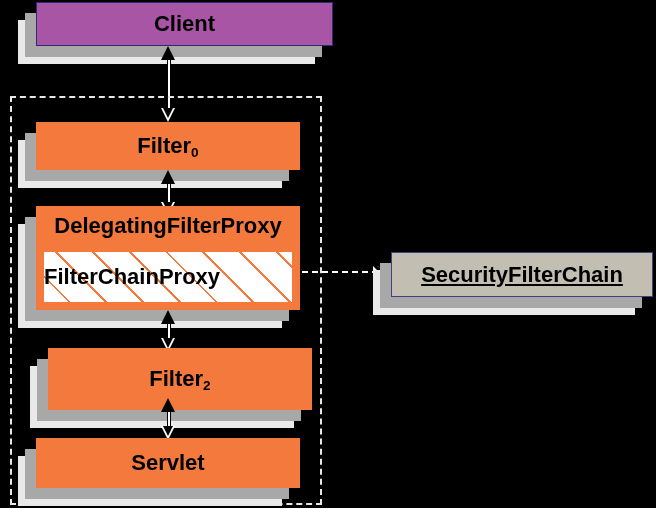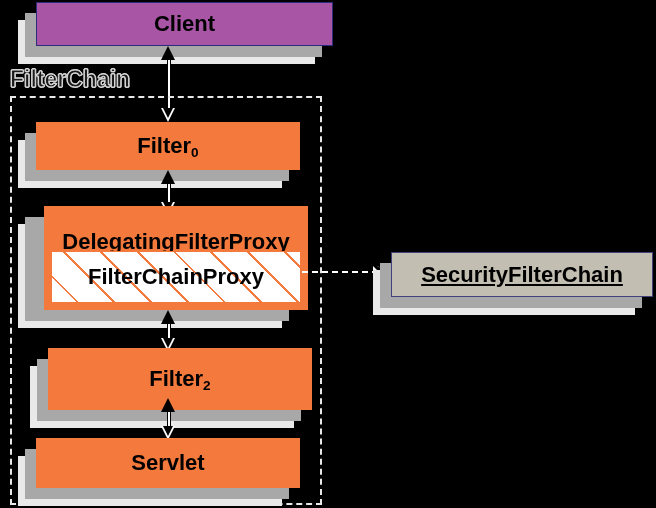--- a/index.html
+++ b/index.html
@@ -109,22 +109,21 @@
   .node-label sub {
     font-size: 0.62em;
     vertical-align: baseline;
     position: relative;
     top: 0.32em;
   }
 
   
   .dfp .face {
     display: block;
-    padding: 16px;
-    margin-left: 8px;
+    padding: 0;
   }
   .dfp-title {
     height: 38px;
     display: flex;
     align-items: center;
     justify-content: center;
     font-size: 22px;
     font-weight: bold;
     color: #000000;
     white-space: nowrap;
@@ -142,21 +141,20 @@
         #ffffff 17px,
         #f4793c 17px,
         #f4793c 19px,
         #ffffff 19px,
         #ffffff 26px
       );
     border: 1px solid #f4793c;
     box-sizing: border-box;
     display: flex;
     align-items: center;
-    justify-content: center;
   }
   .dfp-inner .node-label {
     background: transparent;
   }
 
   
   .conn {
     position: absolute;
     width: 14px;
   }
@@ -247,21 +245,20 @@
       <span class="node-label">Client</span>
     </div>
   </div>
 
   <div class="conn" style="left:161px; top:46px; height:76px;">
     <div class="line"></div>
     <div class="head-up"></div>
     <div class="head-down"></div>
   </div>
 
-  <div class="group-label">FilterChain</div>
   <div class="group-box"></div>
 
   <div class="node" style="left:36px; top:122px; width:264px; height:48px;">
     <div class="shadow-outer"></div>
     <div class="shadow-inner"></div>
     <div class="face face-orange">
       <span class="node-label"><span>Filter</span><sub>0</sub></span>
     </div>
   </div>
 

